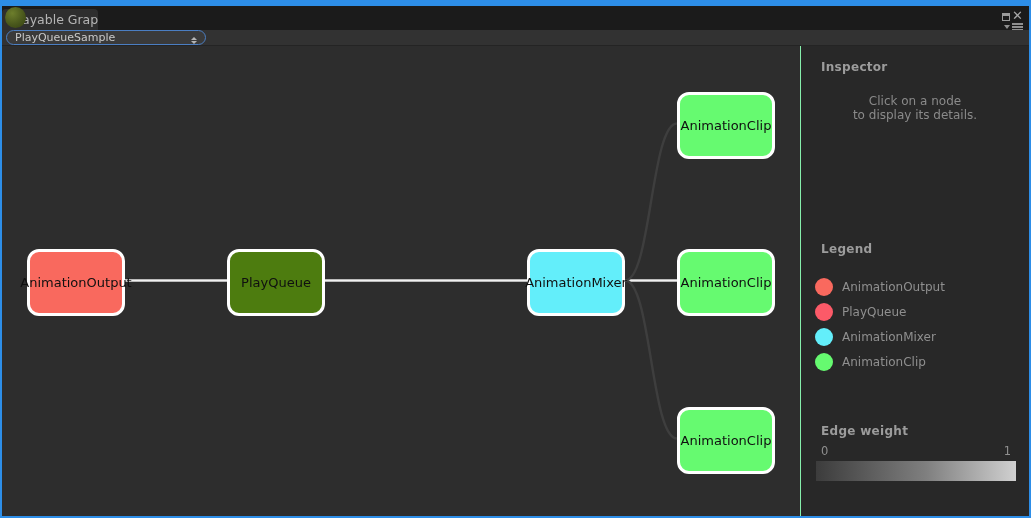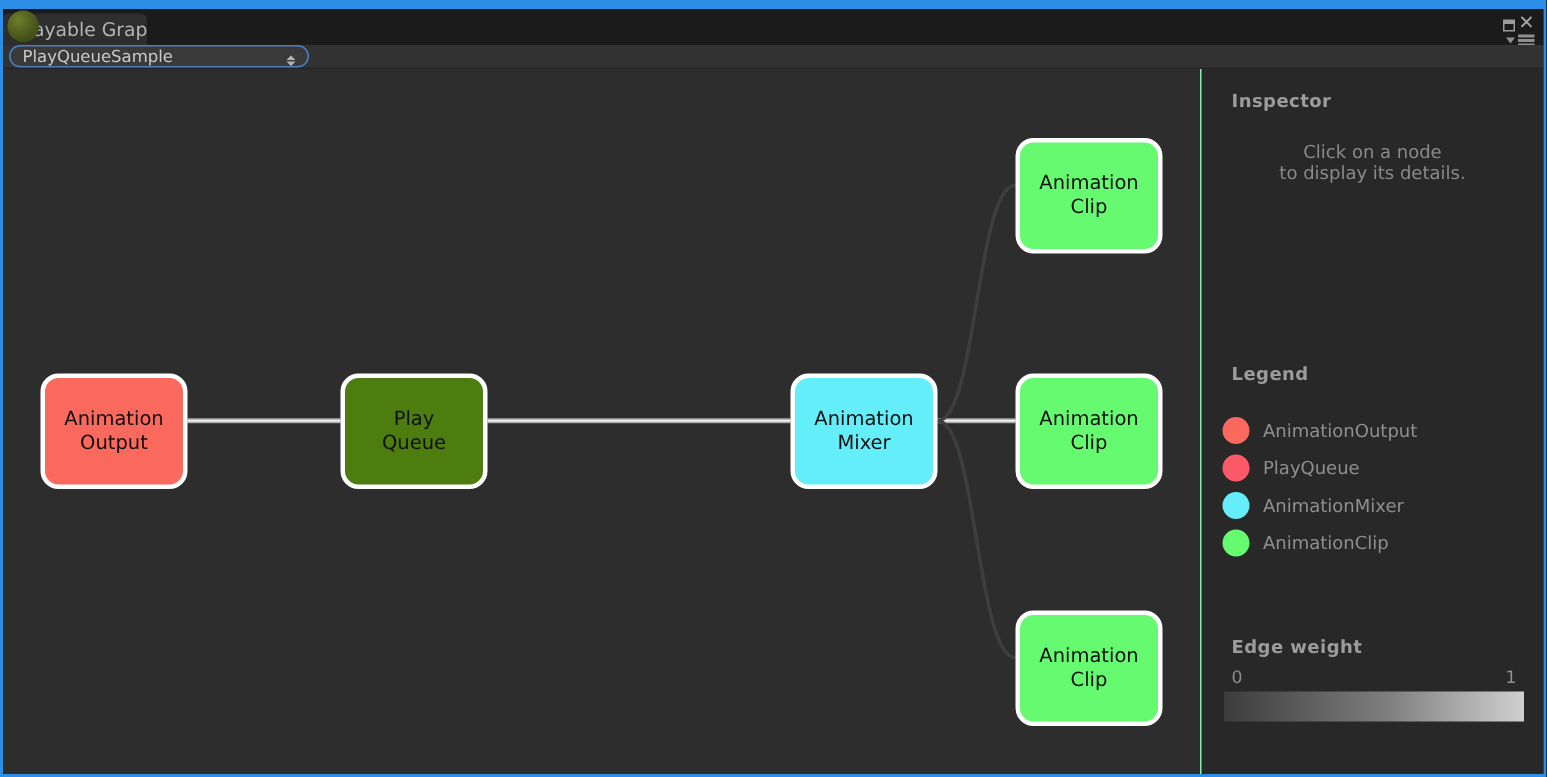--- a/index.html
+++ b/index.html
@@ -55,23 +55,23 @@
   .popup-arrows b{ width:0; height:0; border-left:3px solid transparent; border-right:3px solid transparent; }
   .popup-arrows .up{ border-bottom:3.5px solid #b5b5b5; }
   .popup-arrows .dn{ border-top:3.5px solid #b5b5b5; }
   
   .main{ display:flex; height:470px; }
   .graph{
     width:798px; height:470px; background:#2d2d2d; position:relative; flex:none;
   }
   .graph svg{ position:absolute; left:0; top:0; }
   .node{
-    position:absolute; width:98px; height:77px;
+    position:absolute; width:98px; height:67px;
     border:3px solid #ffffff; border-radius:12px;
-    display:flex; flex-direction:column; align-items:center; justify-content:center;
+    display:flex; flex-direction:row; align-items:center; justify-content:center;
     color:#101010; font-size:13px; line-height:16px; text-align:center;
   }
   
   .panel{
     flex:1; background:#282828; border-left:1px solid #86efac; position:relative;
     color:#8f8f8f; font-size:12px;
   }
   .section-title{ font-weight:bold; color:#9c9c9c; letter-spacing:0.3px; }
   .inspector-title{ position:absolute; left:20px; top:14px; }
   .hint{ position:absolute; left:0; right:0; top:48px; text-align:center; color:#8a8a8a; line-height:14px; }

